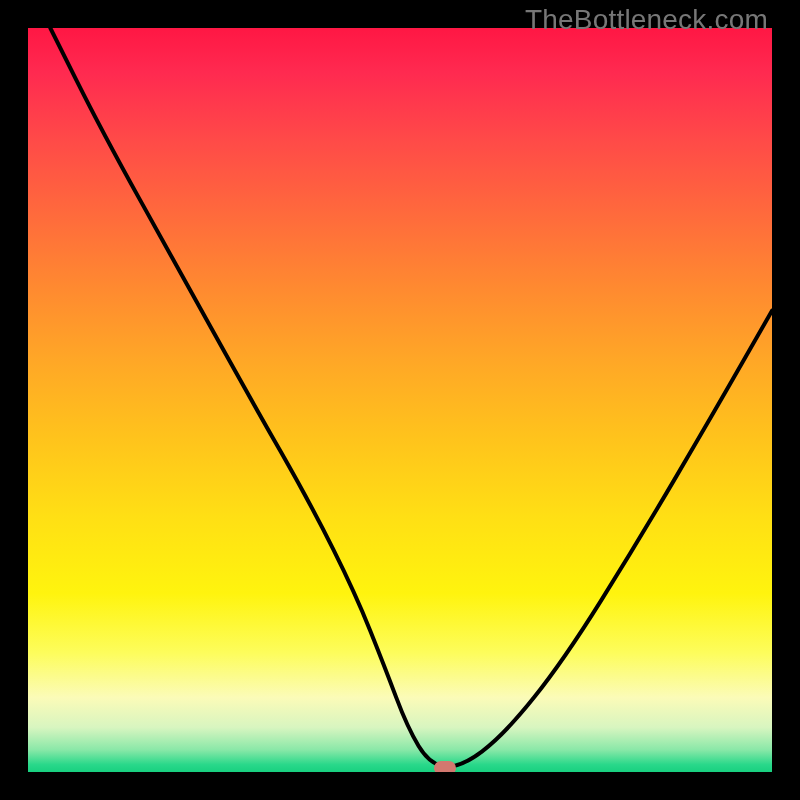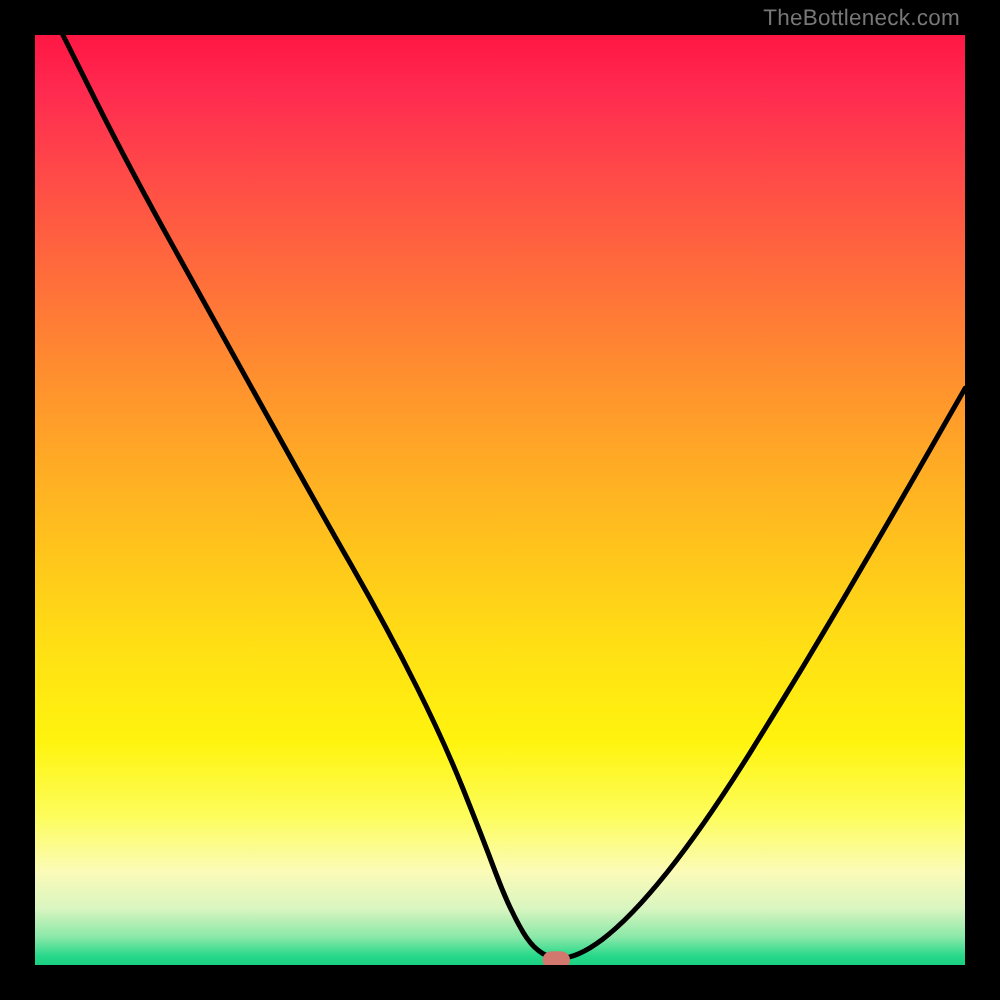--- a/index.html
+++ b/index.html
@@ -50,21 +50,21 @@
       #8ae8a8 97%,
       #29d88a 99%,
       #18d080 100%
     );
   }
   .watermark {
     position: absolute;
     top: 4px;
     right: 32px;
     color: #777;
-    font-size: 18px;
+    font-size: 28px;
     font-weight: 500;
     letter-spacing: 0.2px;
     z-index: 10;
   }
   svg.curve {
     position: absolute;
     top: 0;
     left: 0;
     width: 100%;
     height: 100%;

